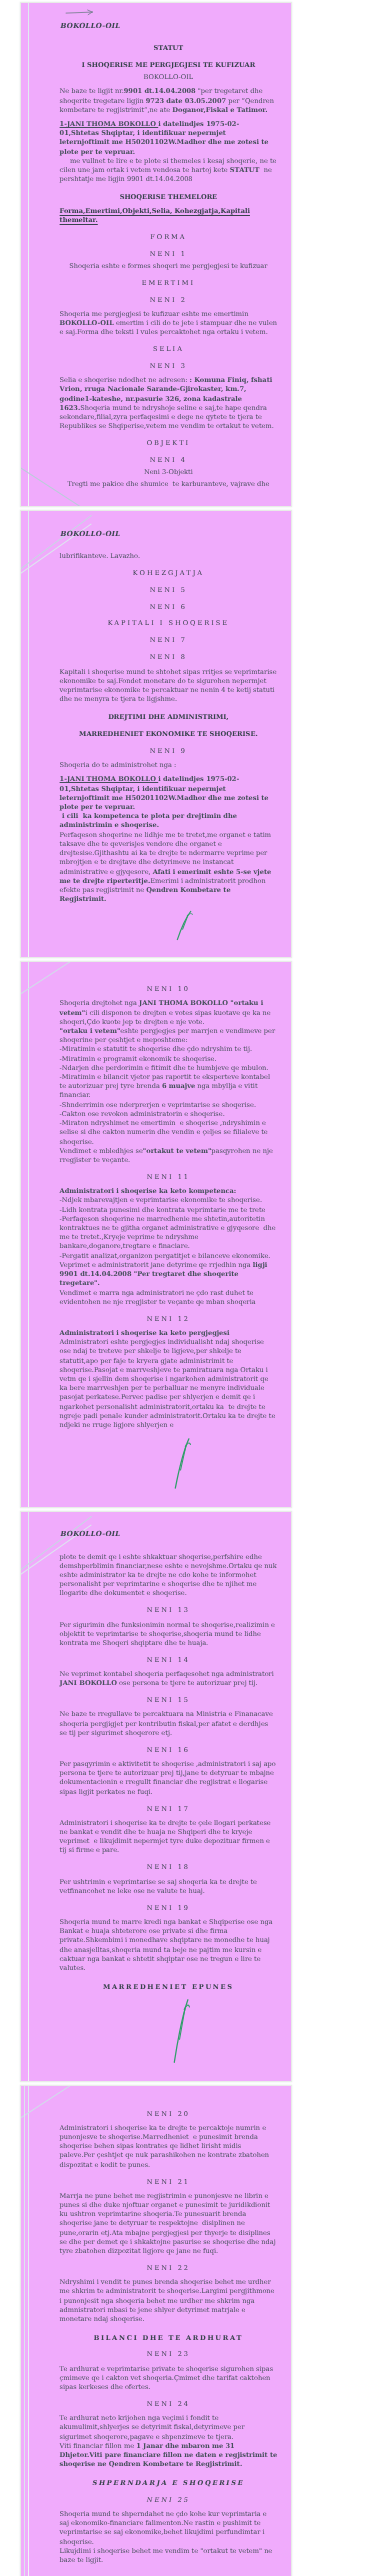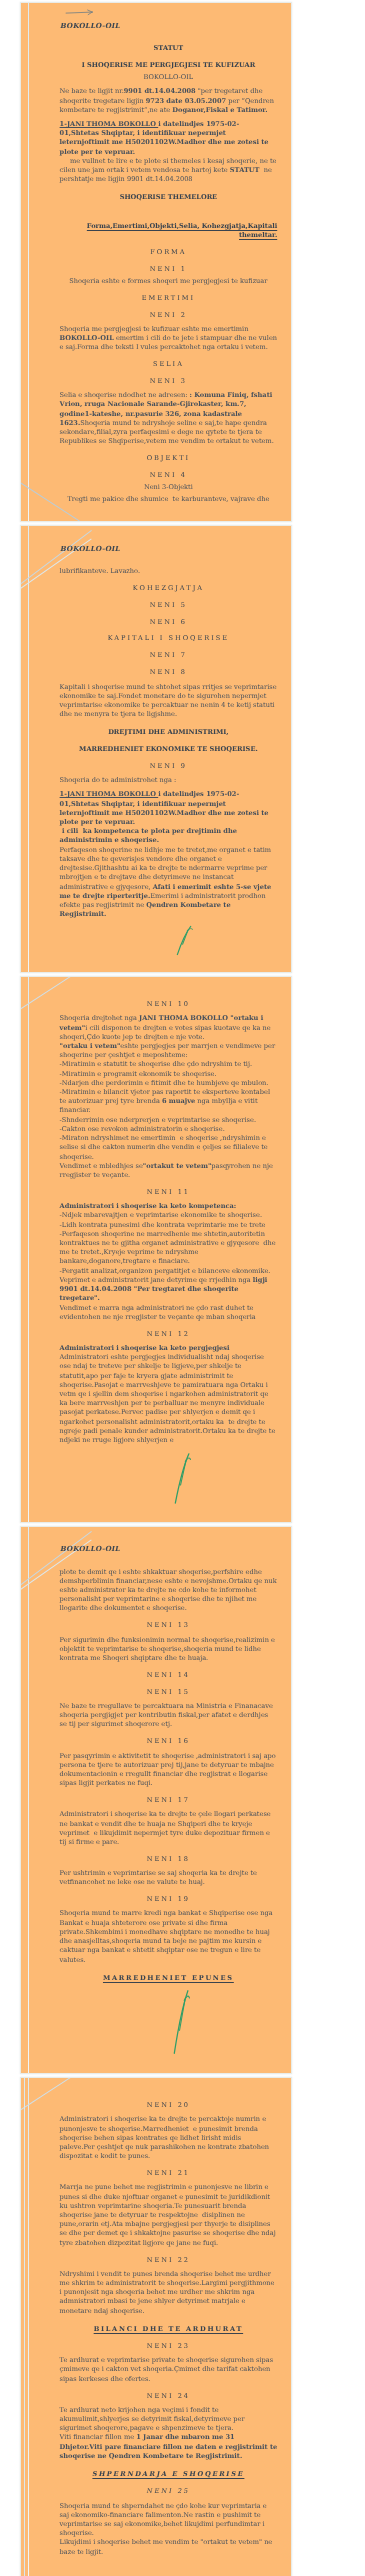--- a/index.html
+++ b/index.html
@@ -1,31 +1,31 @@
 <!DOCTYPE html>
 <html style="font-size:8.2px"><head>
 <meta charset="utf-8">
 <title>Document</title>
 <style>
   html,body{margin:0;padding:0;background:#ffffff;}
   body{width:366px;font-family:"DejaVu Serif","Liberation Serif",serif;color:#46505c;}
   #doc-root{padding-top:2.1px;width:366px;}
-  .page{position:relative;background:#fdba74;width:270px;margin:0 0 3.1px 19.6px;
+  .page{position:relative;background:#f0abfc;width:270px;margin:0 0 3.1px 19.6px;
         border:0.5px solid #e9ece8;box-shadow:0 0 1.5px rgba(120,140,152,.22);overflow:hidden;}
   .page::before{content:'';position:absolute;left:7.7px;top:0;bottom:0;width:0.5px;
         background:linear-gradient(#dfeaf0,#f1f5f7);}
   .inner{position:relative;padding:15.5px 13.4px 14.4px 39px;font-size:6.6px;line-height:1.4;}
   .brand{font-style:italic;font-weight:bold;font-size:7px;letter-spacing:0.2px;
          color:#3c4650;margin:2.1px 0 13.4px 1px;}
   .h{font-weight:bold;text-align:center;color:#39434e;margin:8.2px 0 1px;}
-  .hu{font-weight:bold;text-align:right;color:#39434e;margin:20px 0 1px;
+  .hu{font-weight:bold;text-align:left;color:#39434e;margin:5px 0 1px;
       text-decoration:underline;text-underline-offset:1.5px;}
   .hs{font-weight:normal;text-align:center;color:#39434e;letter-spacing:.3em;margin:7.7px 0 0.5px;}
   .hsu{font-weight:bold;text-align:center;color:#39434e;letter-spacing:.26em;margin:9.3px 0 1px;
-       text-decoration:underline;text-underline-offset:2.1px;}
+       text-underline-offset:2.1px;}
   .p{margin:5px 0;text-align:left;}
   .pc{margin:2.6px 0;text-align:center;}
   .ital{font-style:italic;}
   .mark{margin:3.1px 0 0 0;}
   .mark-arrow{position:absolute;top:3.1px;left:44px;}
   .fold{position:absolute;pointer-events:none;}
   .fold-line{background:none;border-top:1px solid #c3d5e0;}
   .f-p1-bl{left:-9.3px;bottom:44px;width:118px;transform:rotate(33deg);transform-origin:left top;
            border-top:1px solid #b9cdd8;}
   .f-tl-a{left:-4.1px;top:60px;width:93px;transform:rotate(-37deg);transform-origin:left top;
@@ -117,20 +117,21 @@
     </section>
     <section class="page" style="min-height: 443px;">
       <div class="fold fold-line f-tl-a"></div>
       <div class="fold fold-line f-tl-b"></div>
       <div class="inner">
         <div class="brand">BOKOLLO-OIL</div>
         <div class="p">plote te demit qe i eshte shkaktuar shoqerise,perfshire edhe demshperblimin financiar,nese eshte e nevojshme.Ortaku qe nuk eshte administrator ka te drejte ne cdo kohe te informohet personalisht per veprimtarine e shoqerise dhe te njihet me llogarite dhe dokumentet e shoqerise.</div>
         <div class="hs">NENI 13</div>
         <div class="p">Per sigurimin dhe funksionimin normal te shoqerise,realizimin e objektit te veprimtarise te shoqerise,shoqeria mund te lidhe kontrata me Shoqeri shqiptare dhe te huaja.</div>
         <div class="hs">NENI  14</div>
+        <div class="p">Ne veprimet kontabel shoqeria perfaqesohet nga administratori <b>JANI BOKOLLO</b> ose persona te tjere te autorizuar prej tij.</div>
         <div class="hs">NENI  15</div>
         <div class="p">Ne baze te rregullave te percaktuara na Ministria e Finanacave shoqeria pergjigjet per kontributin fiskal,per afatet e derdhjes se tij per sigurimet shoqerore etj.</div>
         <div class="hs">NENI  16</div>
         <div class="p">Per pasqyrimin e aktivitetit te shoqerise ,administratori i saj apo persona te tjere te autorizuar prej tij,jane te detyruar te mbajne dokumentacionin e rregullt financiar dhe regjistrat e llogarise sipas ligjit perkates ne fuqi.</div>
         <div class="hs">NENI 17</div>
         <div class="p">Administratori i shoqerise ka te drejte te çele llogari perkatese ne bankat e vendit dhe te huaja ne Shqiperi dhe te kryeje veprimet&nbsp; e likujdimit nepermjet tyre duke depozituar firmen e tij si firme e pare.</div>
         <div class="hs">NENI 18</div>
         <div class="p">Per ushtrimin e veprimtarise se saj shoqeria ka te drejte te vetfinancohet ne leke ose ne valute te huaj.</div>
         <div class="hs">NENI 19</div>
         <div class="p">Shoqeria mund te marre kredi nga bankat e Shqiperise ose nga Bankat e huaja shteterore ose private si dhe firma private.Shkembimi i monedhave shqiptare ne monedhe te huaj dhe anasjelltas,shoqeria mund ta beje ne pajtim me kursin e caktuar nga bankat e shtetit shqiptar ose ne tregun e lire te valutes.</div>

